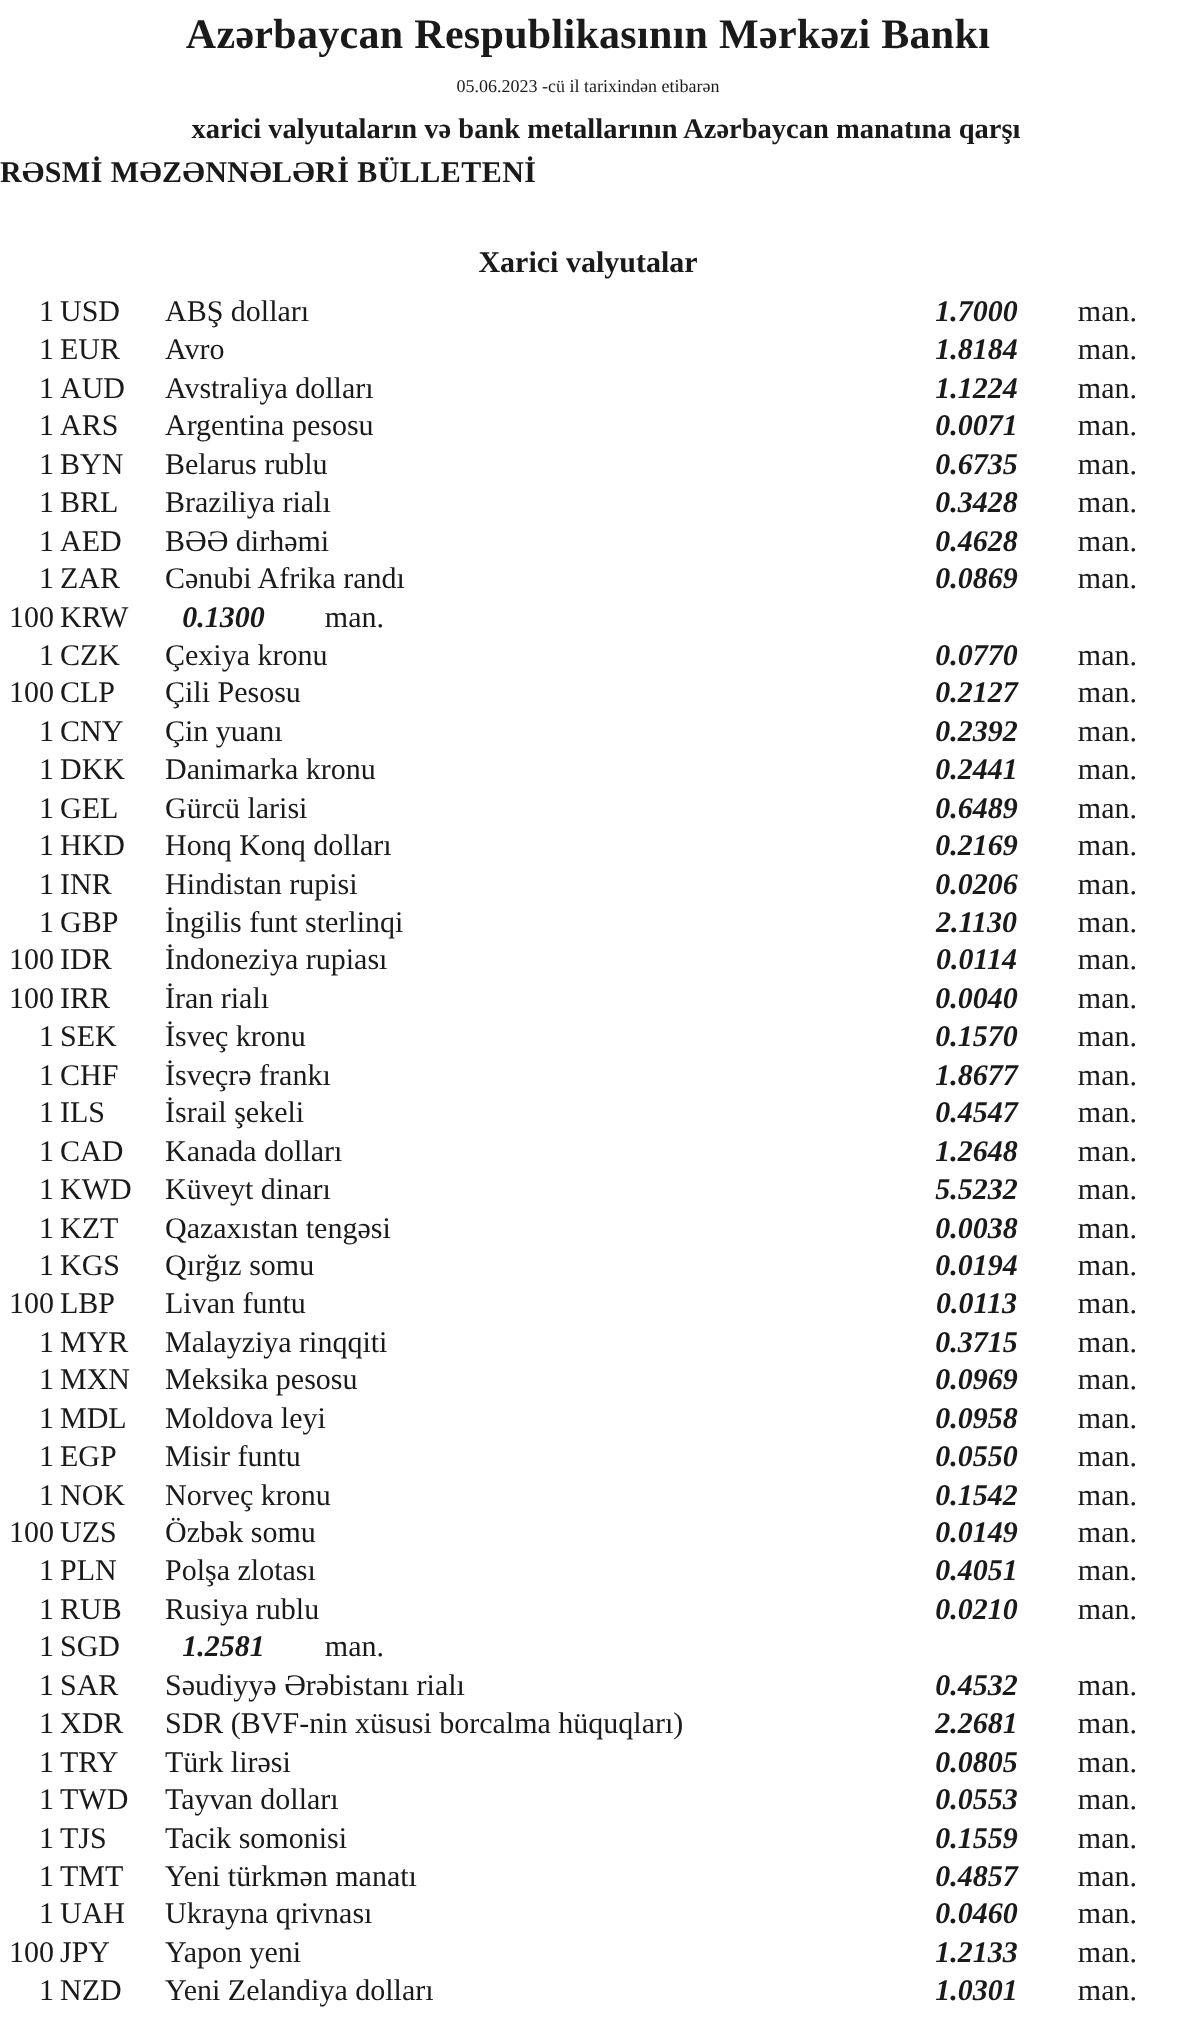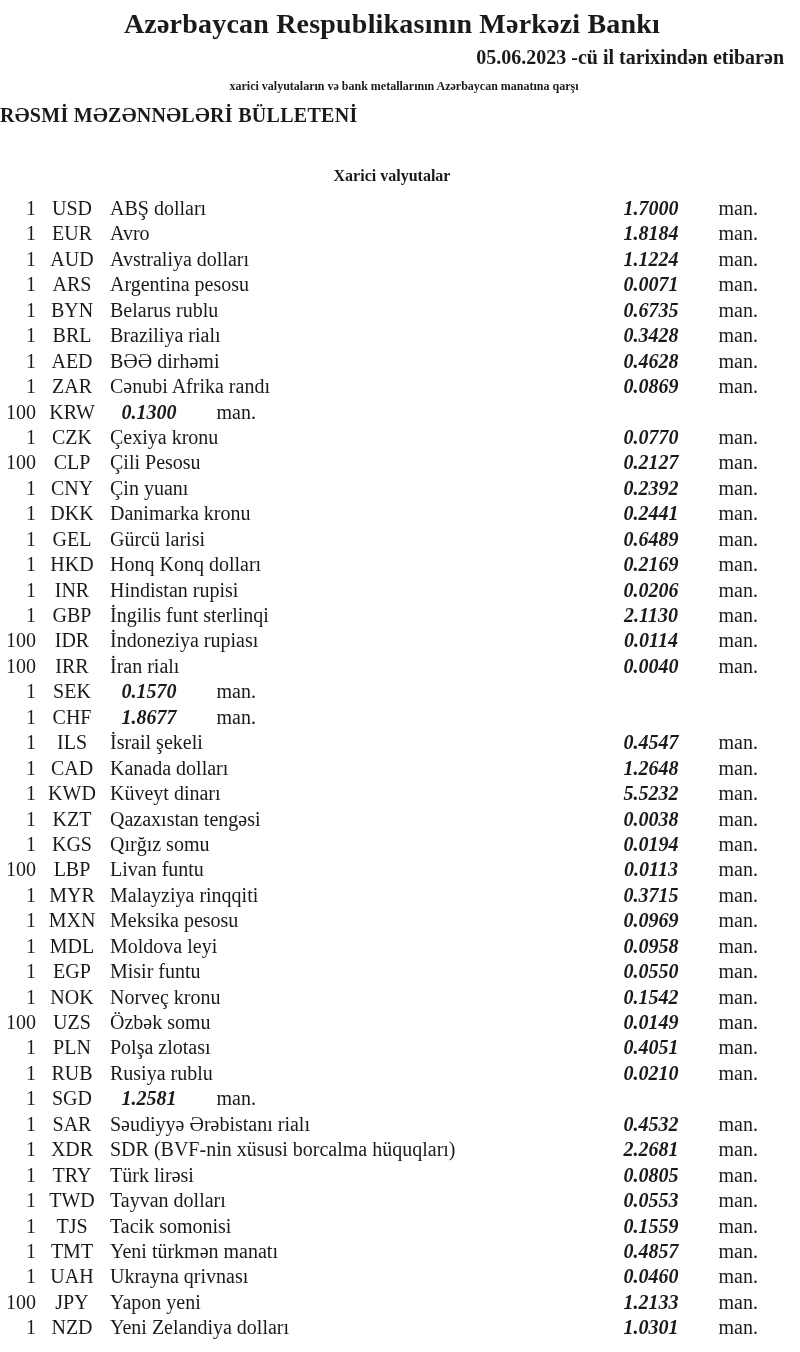--- a/index.html
+++ b/index.html
@@ -19,42 +19,42 @@
   }
   .hdr-title {
     margin: 6px 0 0 0;
     font-size: 28px;
     line-height: 36px;
     font-weight: 700;
     text-align: center;
     letter-spacing: 0.2px;
   }
   .hdr-date {
-    font-size: 20px;
+    font-size: 12px;
     line-height: 30px;
-    font-weight: 700;
-    text-align: right;
+    font-weight: 400;
+    text-align: center;
   }
   .hdr-sub {
-    font-size: 12px;
+    font-size: 19px;
     line-height: 29px;
     font-weight: 700;
     text-align: center;
     margin-left: 24px;
   }
   .hdr-bulletin {
     font-size: 20px;
     line-height: 28px;
     font-weight: 700;
     text-align: left;
     letter-spacing: 0.3px;
   }
   .section-title {
     margin-top: 33px;
-    font-size: 16px;
+    font-size: 20px;
     line-height: 27px;
     font-weight: 700;
     text-align: center;
   }
   .rates-table {
     margin-top: 7px;
   }
   .row {
     display: flex;
     align-items: baseline;
@@ -67,21 +67,20 @@
   .qty {
     width: 36px;
     flex: 0 0 36px;
     text-align: right;
     white-space: nowrap;
   }
   .code {
     width: 64px;
     flex: 0 0 64px;
     margin-left: 4px;
-    text-align: center;
     white-space: nowrap;
   }
   .name {
     flex: 1 1 auto;
     padding-left: 6px;
     white-space: nowrap;
     overflow: hidden;
   }
   .rate {
     width: 90px;
@@ -258,27 +257,29 @@
     <span class="qty">100</span>
     <span class="code">IRR</span>
     <span class="name">İran rialı</span>
     <span class="rate">0.0040</span>
     <span class="man">man.</span>
   </div>
 
   <div class="row">
     <span class="qty">1</span>
     <span class="code">SEK</span>
+    <span class="name">İsveç kronu</span>
     <span class="rate">0.1570</span>
     <span class="man">man.</span>
   </div>
 
   <div class="row">
     <span class="qty">1</span>
     <span class="code">CHF</span>
+    <span class="name">İsveçrə frankı</span>
     <span class="rate">1.8677</span>
     <span class="man">man.</span>
   </div>
 
   <div class="row">
     <span class="qty">1</span>
     <span class="code">ILS</span>
     <span class="name">İsrail şekeli</span>
     <span class="rate">0.4547</span>
     <span class="man">man.</span>

